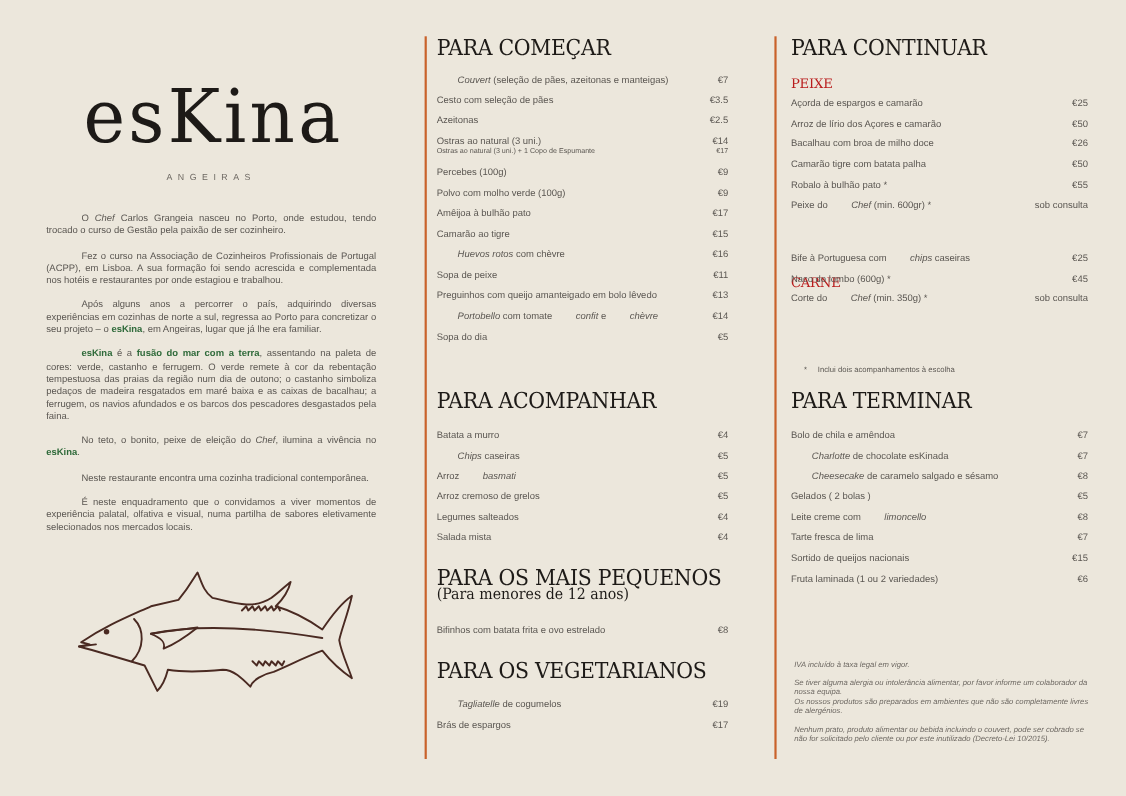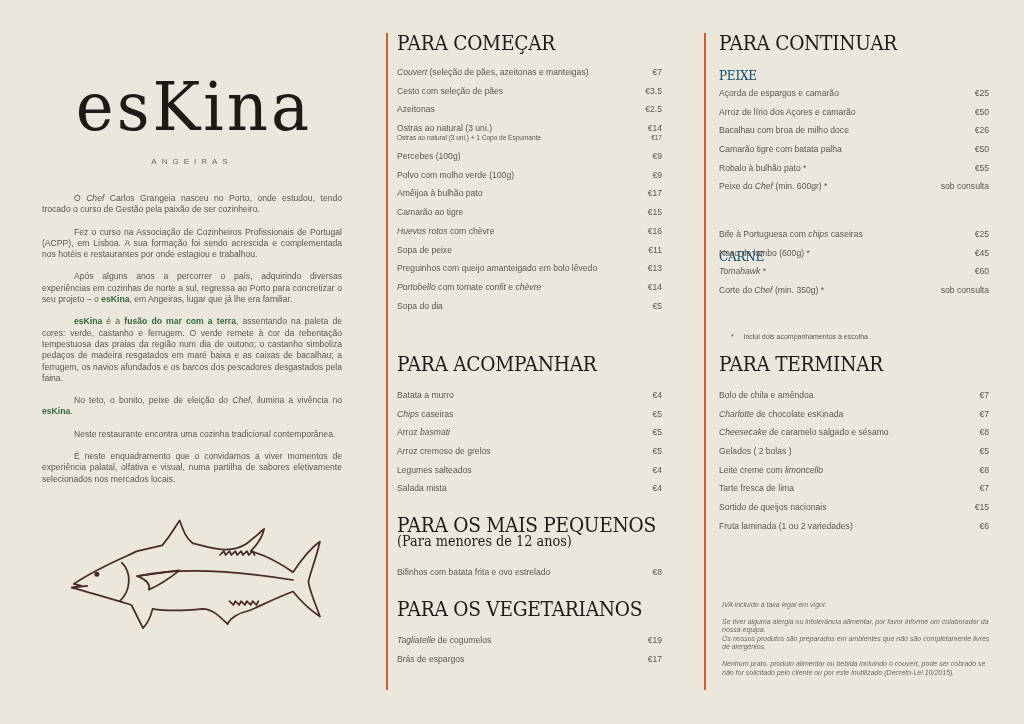--- a/index.html
+++ b/index.html
@@ -49,28 +49,28 @@
     }
     .sec-sub {
       position: absolute; left: 0;
       font-family: "DejaVu Serif", "Liberation Serif", serif;
       font-size: 14px; color: #1d1a17; white-space: nowrap;
       transform: scaleX(0.92); transform-origin: left center;
     }
     .subhead {
       position: absolute; left: 0;
       font-family: "DejaVu Serif", "Liberation Serif", serif;
-      font-size: 12px; color: #0c4a6e; letter-spacing: -0.2px;
+      font-size: 12px; color: #b91c1c; letter-spacing: -0.2px;
     }
     .list { position: absolute; left: 0; width: 100%; }
     .row {
       display: flex; justify-content: space-between; align-items: baseline;
       height: 18.7px; font-size: 8.6px; color: #5a5651; white-space: nowrap;
     }
-    .row .name em, .row em { font-style: italic; }
+    .row .name em, .row em { font-style: italic; margin-left: 19px; }
     .row.double { height: 28px; flex-direction: column; justify-content: flex-start; }
     .row.double .line { display: flex; justify-content: space-between; width: 100%; gap: 43px; }
     .row.double .line.small { font-size: 6.5px; margin-top: 1px; }
     .price { text-align: right; }
 
     .note-star {
       position: absolute; left: 12px; top: 333px; font-size: 7px; color: #5a5651;
     }
     .legal {
       position: absolute; left: 3px; top: 601px; width: 270px;
@@ -270,24 +270,20 @@
     <div class="list" style="top:229px;">
       <div class="row">
           <span><span>Bife à Portuguesa com </span><em>chips</em><span> caseiras</span></span>
           <span class="price">€25</span>
         </div>
       <div class="row">
           <span>Naco do lombo (600g) *</span>
           <span class="price">€45</span>
         </div>
       <div class="row">
-          <span><em>Tomahawk</em><span> *</span></span>
-          <span class="price">€60</span>
-        </div>
-      <div class="row">
           <span><span>Corte do </span><em>Chef</em><span>  (min. 350g) *</span></span>
           <span class="price">sob consulta</span>
         </div>
     </div>
 
     <div class="note-star"><span>*</span>&nbsp;&nbsp;&nbsp;&nbsp;&nbsp;<span>Inclui dois acompanhamentos à escolha</span></div>
 
     <div class="sec-title" style="top:352px;">PARA TERMINAR</div>
     <div class="list" style="top:390px;">
       <div class="row">

